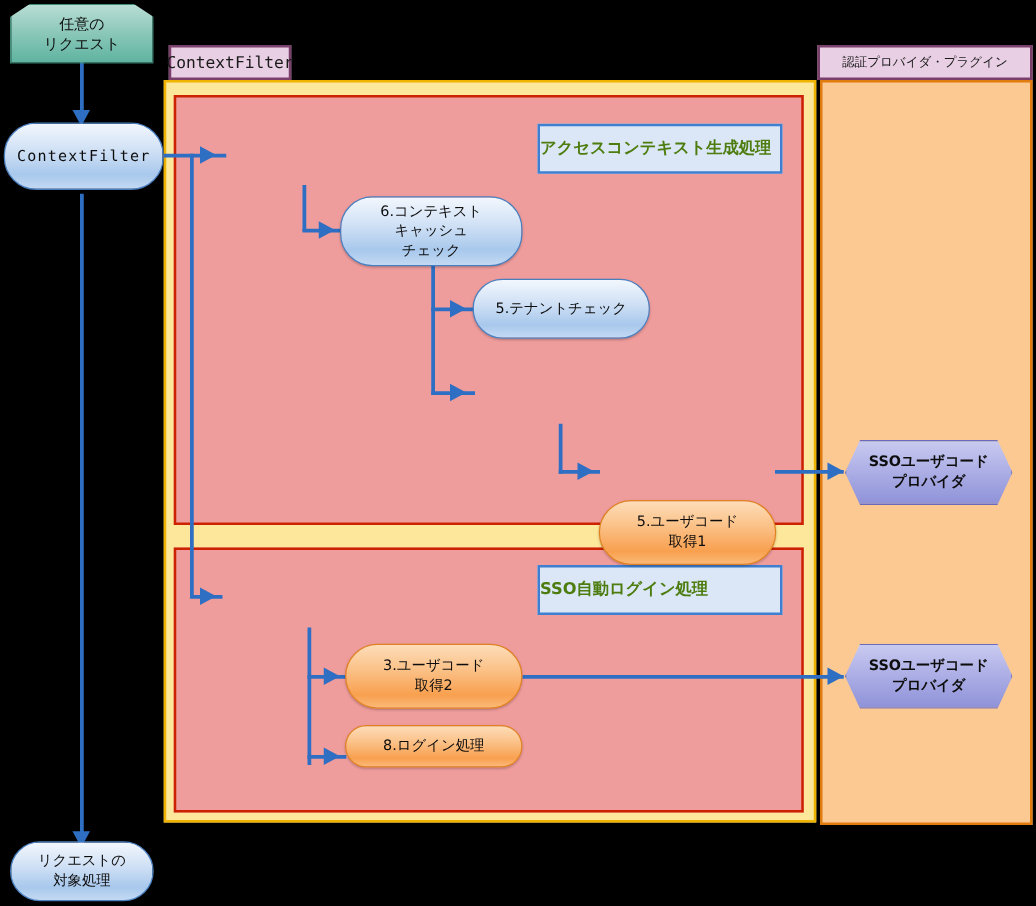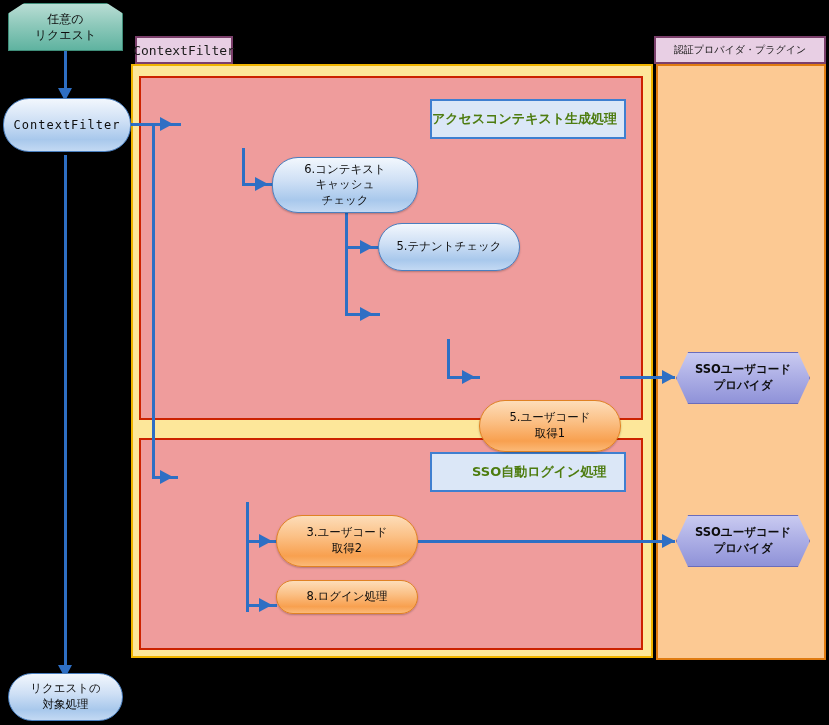--- a/index.html
+++ b/index.html
@@ -160,21 +160,21 @@
   <div class="orange-panel" style="left:656px; top:64px; width:170px; height:596px;"></div>
 
   <div class="pink-box" style="left:139px; top:76px; width:504px; height:344px;"></div>
 
   <div class="pink-box" style="left:139px; top:438px; width:504px; height:212px;"></div>
 
   <div class="legend-chip" style="left:430px; top:99px; width:196px; height:40px;">
     <span>アクセスコンテキスト生成処理</span>
   </div>
 
-  <div class="legend-chip" style="left:430px; top:452px; width:196px; height:40px;padding-left:40px;">
+  <div class="legend-chip" style="left:430px; top:452px; width:196px; height:40px;">
     <span>SSO自動ログイン処理</span>
   </div>
 
   <div class="conn v" style="left:64px; top:48px; width:3px; height:44px;"></div>
   <div class="arrow down" style="left:58px; top:88px;"></div>
 
   <div class="conn h" style="left:131px; top:123px; width:50px; height:3px;"></div>
   <div class="arrow right" style="left:160px; top:117px;"></div>
 
   <div class="conn v" style="left:152px; top:123px; width:3px; height:355px;"></div>

